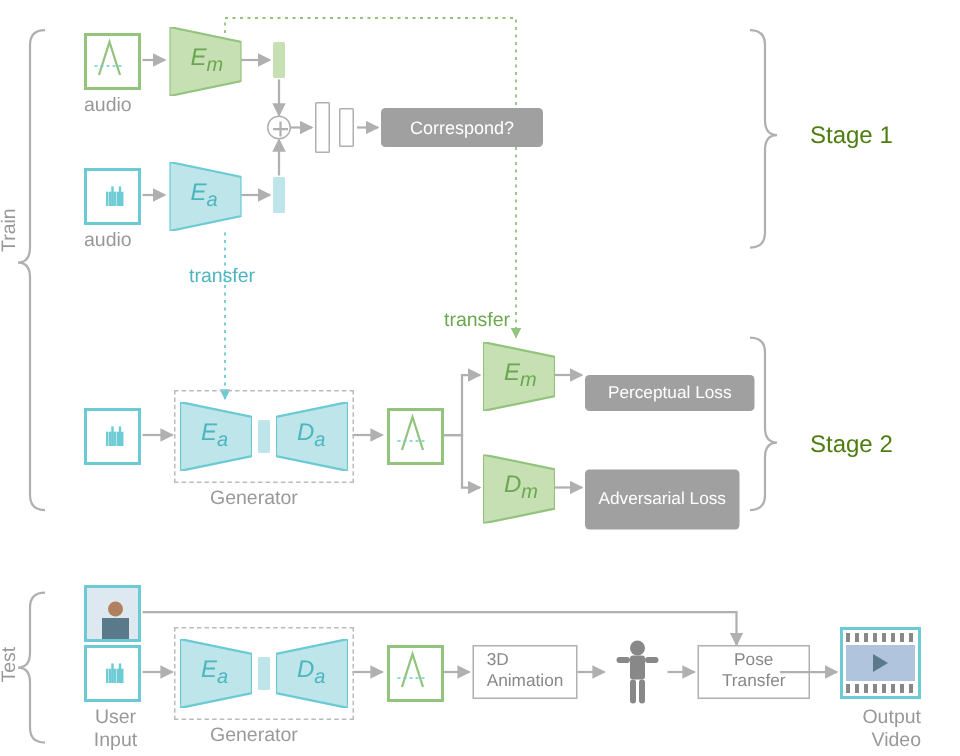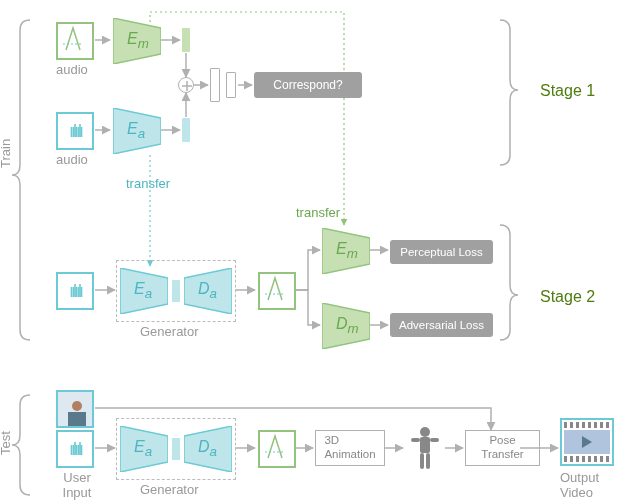--- a/index.html
+++ b/index.html
@@ -206,22 +206,22 @@
 
 <div style="position:absolute;left:322px;top:303px;">
   <svg width="48" height="46">
       <polygon points="0,0 48,10 48,36 0,46" fill="#C6E0B4" stroke="#92C47D" stroke-width="1.5"></polygon>
     </svg>
   <div style="position:absolute;left:14px;top:12px;color:#6AA84F;font-style:italic;font-size:16px;">
     <span>D</span><sub>m</sub>
   </div>
 </div>
 
-<div class="box gray-box" style="left:390px;top:240px;width:103px;height:24px;font-size:11.5px;">Perceptual Loss</div>
-<div class="box gray-box" style="left:390px;top:313px;width:103px;height:24px;font-size:11.5px;">Adversarial Loss</div>
+<div class="box gray-box" style="left:390px;top:250px;width:113px;height:24px;font-size:11.5px;">Perceptual Loss</div>
+<div class="box gray-box" style="left:390px;top:313px;width:103px;height:40px;font-size:11.5px;">Adversarial Loss</div>
 
 <div class="box teal-border" style="left:56px;top:390px;width:38px;height:38px;overflow:hidden;">
   <svg width="38" height="38">
       <rect width="38" height="38" fill="#DDE8F0"></rect>
       <circle cx="19" cy="14" r="5" fill="#B08060"></circle>
       <rect x="10" y="20" width="18" height="14" fill="#5A7A8C"></rect>
     </svg>
 </div>
 
 <div class="box teal-border" style="left:56px;top:430px;width:38px;height:38px;">
@@ -274,14 +274,14 @@
 <div class="box" style="left:465px;top:430px;width:75px;height:36px;border-color:#B0B0B0;border-width:1.5px;font-size:11.5px;white-space:pre;text-align:center;line-height:1.2;">Pose
 Transfer</div>
 
 <div class="box teal-border" style="left:560px;top:418px;width:54px;height:48px;overflow:hidden;flex-direction:column;padding:2px;background:#fff;">
   <div style="width:100%;height:6px;background:repeating-linear-gradient(90deg,#888 0 3px,#fff 3px 6px);"></div>
   <div style="flex:1;width:100%;background:#B0C4DE;margin:2px 0;display:flex;align-items:center;justify-content:center;">
     <div style="width:0;height:0;border-left:10px solid #5A7A8C;border-top:6px solid transparent;border-bottom:6px solid transparent;"></div>
   </div>
   <div style="width:100%;height:6px;background:repeating-linear-gradient(90deg,#888 0 3px,#fff 3px 6px);"></div>
 </div>
-<div class="label" style="left:560px;top:470px;white-space:pre;text-align:left;width:54px;">Output
+<div class="label" style="left:560px;top:470px;white-space:pre;text-align:right;width:54px;">Output
 Video</div>
 
 </body></html>

